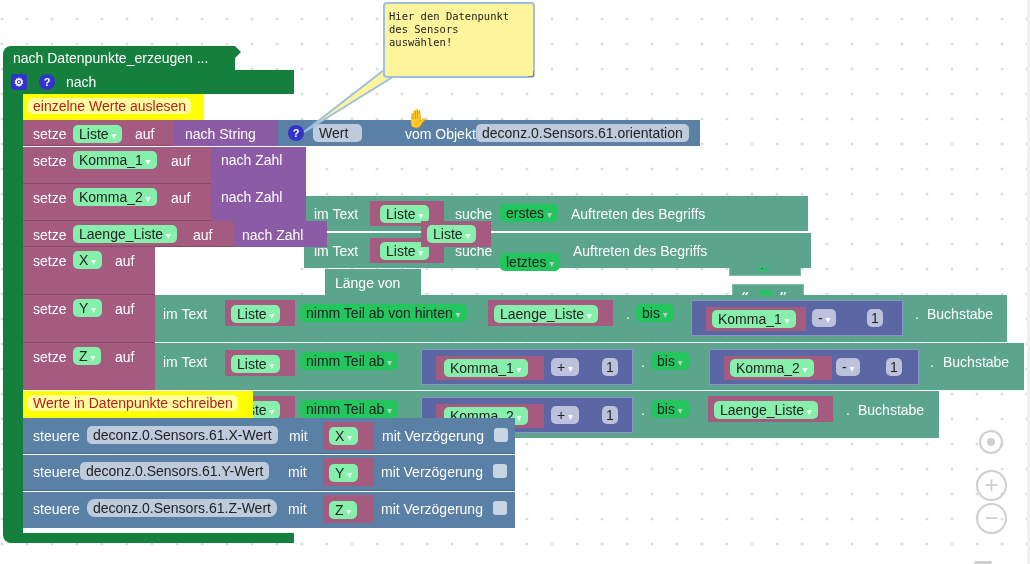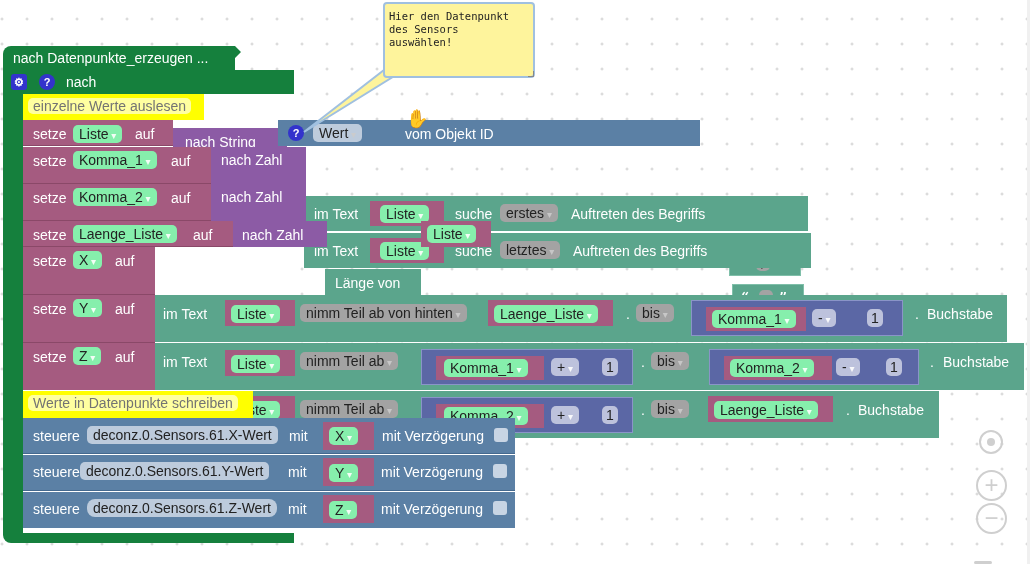--- a/index.html
+++ b/index.html
@@ -12,25 +12,25 @@
     padding:0 6px;white-space:nowrap;color:#222;font-size:14px;}
   .dd::after{content:" \25BE";font-size:10px;color:#fff;opacity:.9;}
   .dd-dark::after{color:#ccc;}
   .proc{background:#15803d;}
   .var{background:#a55b80;}
   .conv{background:#8c5ba5;}
   .text{background:#5ba58c;margin-top:48px;}
   .math{background:#5b67a5;}
   .io{background:#5b80a5;}
   .vfield{background:#86efac;}
-  .tfield{background:#a3a3a3;}
+  .tfield{background:#22c55e;}
   .mfield{background:#bdc2dc;}
   .iofield{background:#bdcbdc;}
   .pfield{background:#cbb2d0;}
-  .comment{position:absolute;background:#ffff00;color:#737373;box-sizing:border-box;}
+  .comment{position:absolute;background:#ffff00;color:#b91c1c;box-sizing:border-box;}
   .comment span{background:#ffffa0;border-radius:5px;padding:0 5px;}
   .ico{position:absolute;width:16px;height:16px;border-radius:50%;background:#3333cc;color:#fff;
     font-size:11px;font-weight:bold;text-align:center;line-height:16px;}
   .gear{border-radius:3px;}
   .bubble{position:absolute;left:383px;top:2px;width:152px;height:76px;background:#fef49c;
     border:2px solid #a0c0e0;border-radius:4px;box-sizing:border-box;
     font-family:"DejaVu Sans Mono","Liberation Mono",monospace;font-size:10.5px;line-height:13px;
     color:#222;padding:6px 4px;white-space:pre;}
   .chk{position:absolute;width:14px;height:14px;border-radius:3px;background:#c8d5e4;}
   .ctrl{position:absolute;border:2px solid #cfcfcf;border-radius:50%;box-sizing:border-box;}
@@ -980,27 +980,28 @@
 
 <div class="comment" style="left:23px;top:94px;width:181px;height:26px;padding:4px 5px;">
   <span>einzelne Werte auslesen</span>
 </div>
 
 <div class="blk var" style="left:23px;top:120px;width:150px;height:26px;border-bottom:1px solid #8a4868;">
   <span class="lbl" style="left:10px;top:5px;">setze</span>
   <span class="fld vfield dd" style="left:50px;top:5px;">Liste</span>
   <span class="lbl" style="left:112px;top:5px;">auf</span>
 </div>
-<div class="blk conv" style="left:173px;top:128px;width:114px;height:26px;">
+<div class="blk conv" style="left:173px;top:120px;width:114px;height:26px;">
   <span class="lbl" style="left:12px;top:5px;">nach String</span>
 </div>
 <div class="blk io" style="left:278px;top:120px;width:422px;height:26px;">
   <span class="ico" style="left:10px;top:5px;">?</span>
   <span class="fld iofield dd dd-dark" style="left:35px;top:4px;text-align:center;">Wert</span>
   <span class="lbl" style="left:99px;top:5px;margin-left:28px;">vom Objekt ID</span>
+  <span class="fld iofield" style="left:198px;top:4px;">deconz.0.Sensors.61.orientation</span>
 </div>
 
 <div class="blk var" style="left:23px;top:147px;width:188px;height:37px;border-bottom:1px solid #8a4868;">
   <span class="lbl" style="left:10px;top:5px;">setze</span>
   <span class="fld vfield dd" style="left:50px;top:4px;">Komma_1</span>
   <span class="lbl" style="left:148px;top:5px;">auf</span>
 </div>
 <div class="blk conv" style="left:211px;top:147px;width:95px;height:37px;">
   <span class="lbl" style="left:10px;top:4px;">nach Zahl</span>
 </div>
@@ -1026,21 +1027,21 @@
 </div>
 <div class="blk conv" style="left:211px;top:184px;width:95px;height:37px;">
   <span class="lbl" style="left:10px;top:4px;">nach Zahl</span>
 </div>
 <div class="blk text" style="left:304px;top:185px;width:507px;height:35px;">
   <span class="lbl" style="left:10px;top:9px;">im Text</span>
   <div class="blk var" style="left:66px;top:5px;width:74px;height:25px;">
     <span class="fld vfield dd" style="left:10px;top:4px;">Liste</span>
   </div>
   <span class="lbl" style="left:151px;top:9px;">suche</span>
-  <span class="fld tfield dd dd-dark" style="left:196px;top:8px;">letztes</span>
+  <span class="fld tfield dd dd-dark" style="left:196px;top:20px;">letztes</span>
   <span class="lbl" style="left:269px;top:9px;">Auftreten des Begriffs</span>
   <div class="blk text" style="left:428px;top:3px;width:72px;height:29px;border:1px solid #7fbfa9;">
     <span class="lbl" style="left:8px;top:4px;font-weight:bold;font-family:'DejaVu Serif',serif;">“</span>
     <span class="fld tfield" style="left:26px;top:5px;width:14px;padding:0 4px;">,</span>
     <span class="lbl" style="left:46px;top:4px;font-weight:bold;font-family:'DejaVu Serif',serif;">”</span>
   </div>
 </div>
 
 <div class="blk var" style="left:23px;top:221px;width:210px;height:26px;border-bottom:1px solid #8a4868;">
   <span class="lbl" style="left:10px;top:5px;">setze</span>

